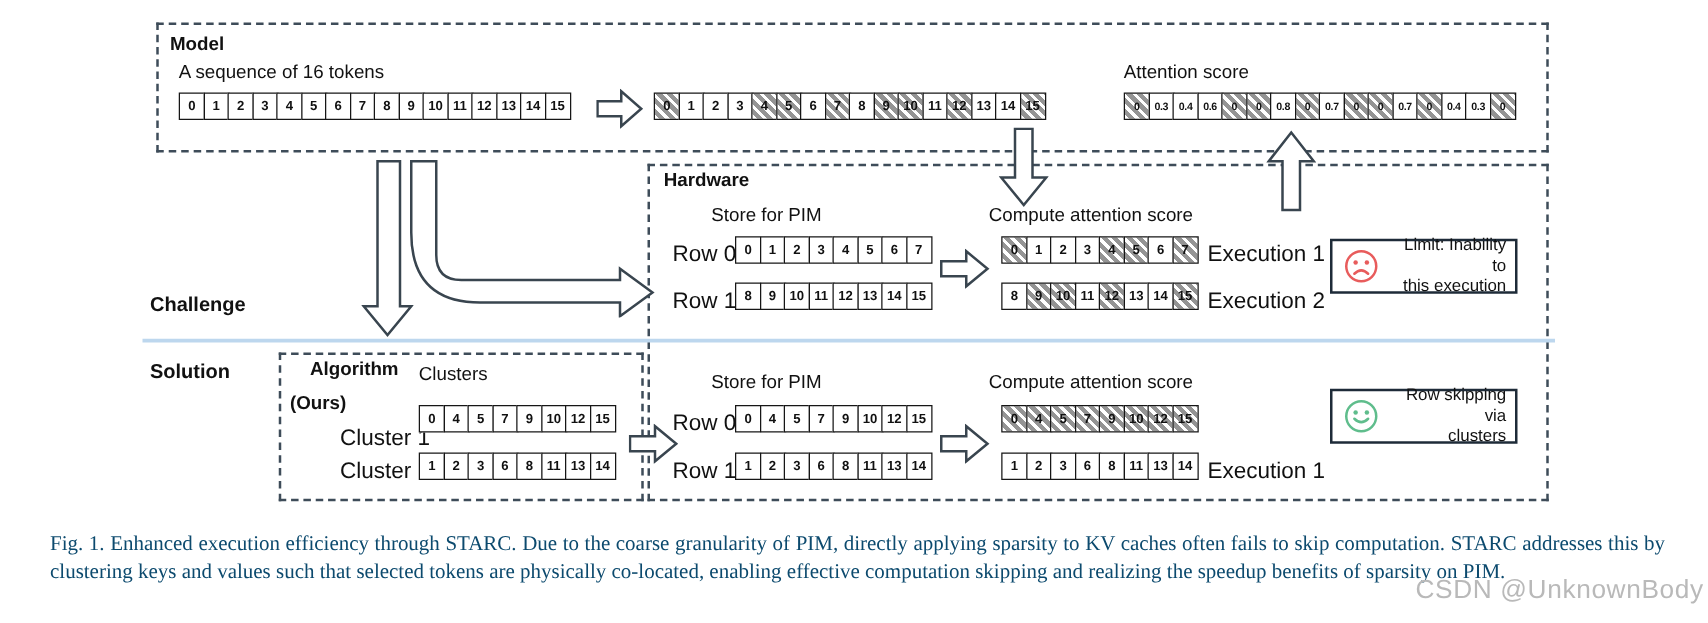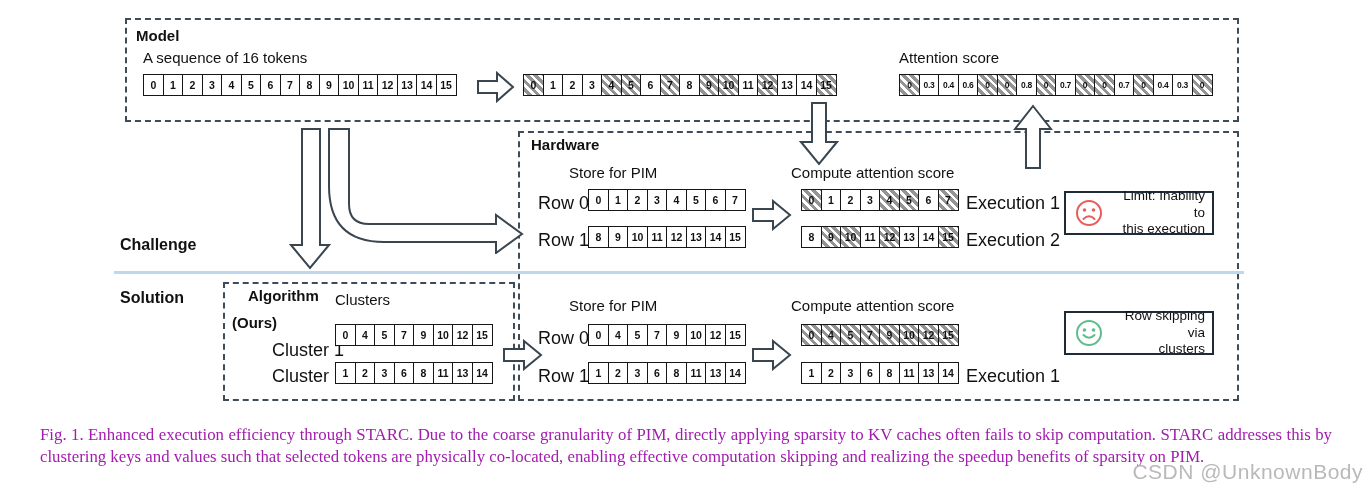--- a/index.html
+++ b/index.html
@@ -33,21 +33,21 @@
   .arrow path { fill:#ffffff; stroke:#39454f; stroke-width:2; stroke-linejoin:miter; }
 
   .note { position:absolute; width:150px; height:44px; border:2px solid #1e2b38; background:#fff;
           display:flex; align-items:center; gap:5px; padding:2px 7px 2px 8px; z-index:4; }
   .note .txt { flex:1; text-align:right; font-size:13.5px; line-height:1.22; font-weight:500; }
   #limit-note   { left:1064px; top:191px; }
   #benefit-note { left:1064px; top:311px; }
 
   .caption { position:absolute; left:40px; top:424px; width:1292px;
              font-family:"Liberation Serif", serif; font-size:16.8px; line-height:22px;
-             text-align:justify; color:#a21caf; z-index:2; }
+             text-align:justify; color:#0c4a6e; z-index:2; }
   .watermark { position:absolute; right:3px; top:460px; font-size:21px; color:#b9b9b9;
                letter-spacing:0.5px; z-index:5; }
 </style>
 </head>
 <body>
 
 <div class="stage">
 
   <div class="dashbox" id="model-box"></div>
   <div class="dashbox" id="hardware-box"></div>

